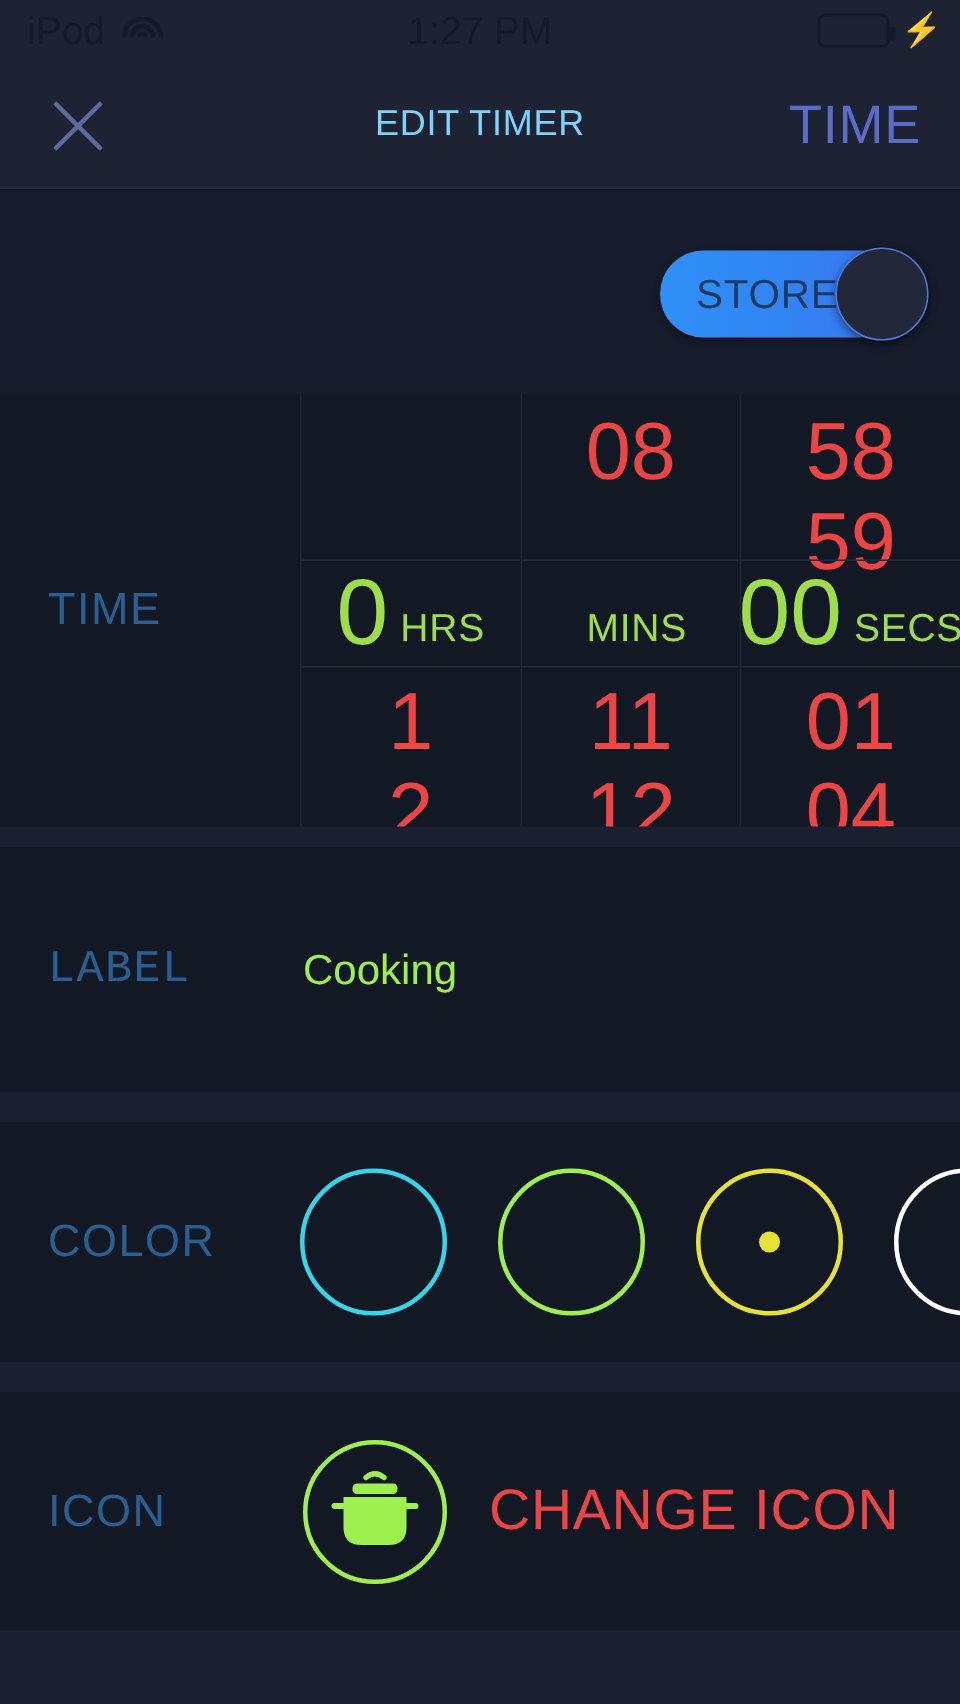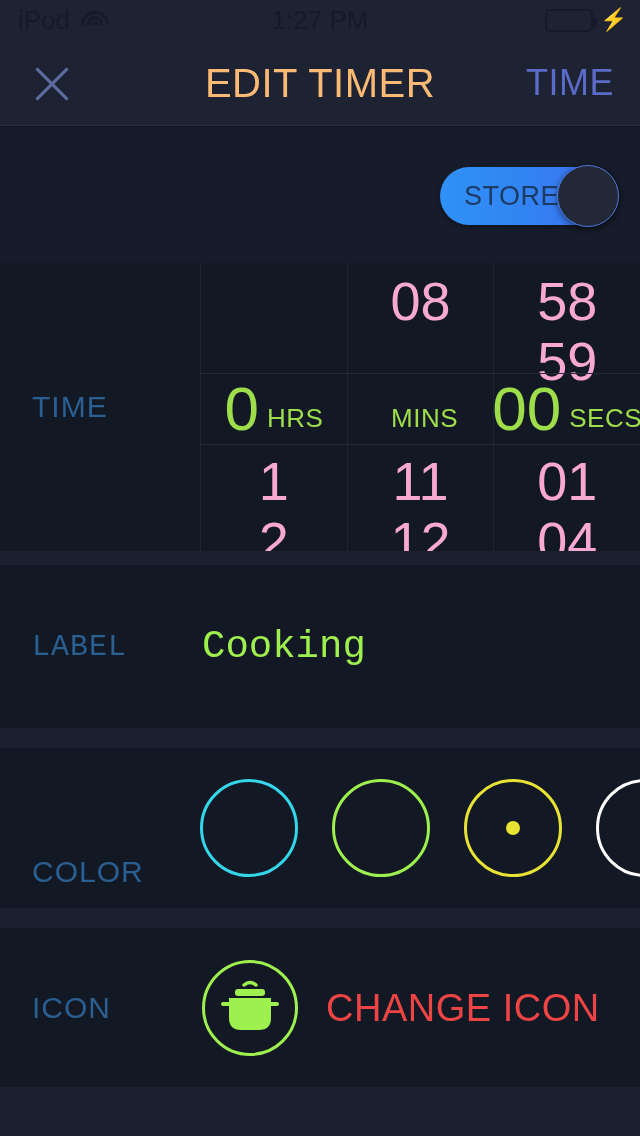--- a/index.html
+++ b/index.html
@@ -51,21 +51,21 @@
   }
   .nav-close span{
     position:absolute; left:50%; top:50%; width:44px; height:3px; background:#5c6c9e;
     border-radius:1px; transform-origin:center;
   }
   .nav-close span:nth-child(1){ transform:translate(-50%,-50%) rotate(45deg);}
   .nav-close span:nth-child(2){ transform:translate(-50%,-50%) rotate(-45deg);}
   .nav-title{
     position:absolute; left:0; right:0; top:0; height:86px;
     display:flex; align-items:center; justify-content:center;
-    font-size:40px; color:#fdba74; letter-spacing:0.5px;
+    font-size:24px; color:#7dd3fc; letter-spacing:0.5px;
   }
   .nav-done{
     position:absolute; right:26px; top:0; height:86px; display:flex; align-items:center;
     font-size:36px; color:#5b6bc9; letter-spacing:0.5px; cursor:pointer;
   }
 
   
   .sep{ width:640px; background:#1a2030; }
   .row{ position:relative; width:640px; background:#131825; }
   .row-label{
@@ -92,45 +92,45 @@
 
   
   .sec-time{ position:absolute; left:0; top:263px; width:640px; height:288px; background:#131825; }
   .sec-time .row-label{ top:50%; transform:translateY(-50%); }
   .picker{ position:absolute; left:200px; top:0; right:0; height:288px; display:flex; }
   .pcol{ flex:1; position:relative; border-left:1px solid #1e2537; }
   .pcol:first-child{ border-left:1px solid #1e2537; }
   .pitem{
     position:absolute; left:0; width:100%; height:72px;
     display:flex; align-items:center; justify-content:center;
-    font-size:54px; color:#f9a8d4; font-weight:300;
+    font-size:54px; color:#ef4444; font-weight:300;
   }
   .pitem.r0{ top:2px; }
   .pitem.r1{ top:62px; }
   .pitem.r3{ top:182px; }
   .pitem.r4{ top:242px; }
   .psel{
     position:absolute; left:0; width:100%; top:110px; height:72px;
     border-top:1px solid #222a3d; border-bottom:1px solid #222a3d;
     display:flex; align-items:center; justify-content:center;
   }
   .psel .num{ font-size:62px; color:#9ede4b; font-weight:300; line-height:1;}
   .psel .unit{ font-size:26px; color:#9ede4b; margin-left:8px; letter-spacing:0.5px; align-self:flex-end; padding-bottom:10px;}
 
   
   .sec-label{ position:absolute; left:0; top:565px; width:640px; height:163px; background:#131825;}
   .sec-label .row-label{ top:50%; transform:translateY(-50%);font-family:Liberation Mono, monospace;}
   .label-value{
     position:absolute; left:202px; top:50%; transform:translateY(-50%);
-    font-size:39px; color:#9ef04e; font-weight:400;font-family:Liberation Mono, monospace;
+    font-size:28px; color:#9ef04e; font-weight:400;
   }
 
   
   .sec-color{ position:absolute; left:0; top:748px; width:640px; height:160px; background:#131825; overflow:hidden;}
-  .sec-color .row-label{ top:50%; transform:translateY(-50%);margin-top:44px;}
+  .sec-color .row-label{ top:50%; transform:translateY(-50%);}
   .swatches{ position:absolute; left:200px; top:0; height:160px; display:flex; align-items:center; gap:34px;}
   .swatch{
     width:98px; height:98px; border-radius:50%; border:3px solid #fff;
     position:relative; flex:0 0 auto; cursor:pointer;
   }
   .swatch .dot{
     position:absolute; left:50%; top:50%; width:14px; height:14px; border-radius:50%;
     transform:translate(-50%,-50%);
   }
 

